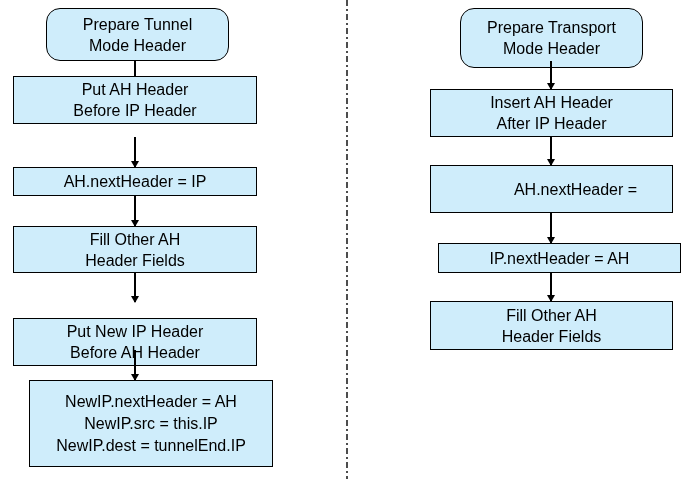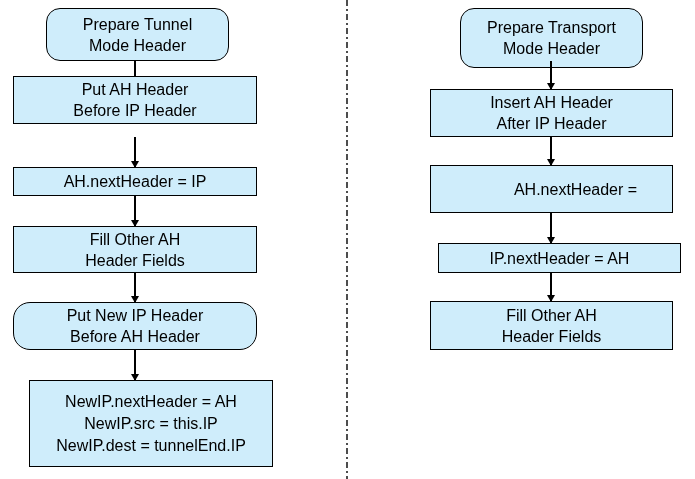--- a/index.html
+++ b/index.html
@@ -94,21 +94,21 @@
 
   <div class="arrow" style="left:134px; top:196px; height:30px;"></div>
 
   <div class="node" style="left:13px; top:226px; width:244px; height:47px;">
     <div class="line">Fill Other AH</div>
     <div class="line">Header Fields</div>
   </div>
 
   <div class="arrow" style="left:134px; top:273px; height:29px;"></div>
 
-  <div class="node" style="left:13px; top:302px; width:244px; height:48px;border-radius:17px;">
+  <div class="node" style="left:13px; top:318px; width:244px; height:48px;">
     <div class="line">Put New IP Header</div>
     <div class="line">Before AH Header</div>
   </div>
 
   <div class="arrow" style="left:134px; top:350px; height:30px;"></div>
 
   <div class="node" style="left:13px; top:380px; width:244px; height:87px; line-height:22px;margin-left:16px;">
     <div class="line">NewIP.nextHeader = AH</div>
     <div class="line">NewIP.src = this.IP</div>
     <div class="line">NewIP.dest = tunnelEnd.IP</div>

